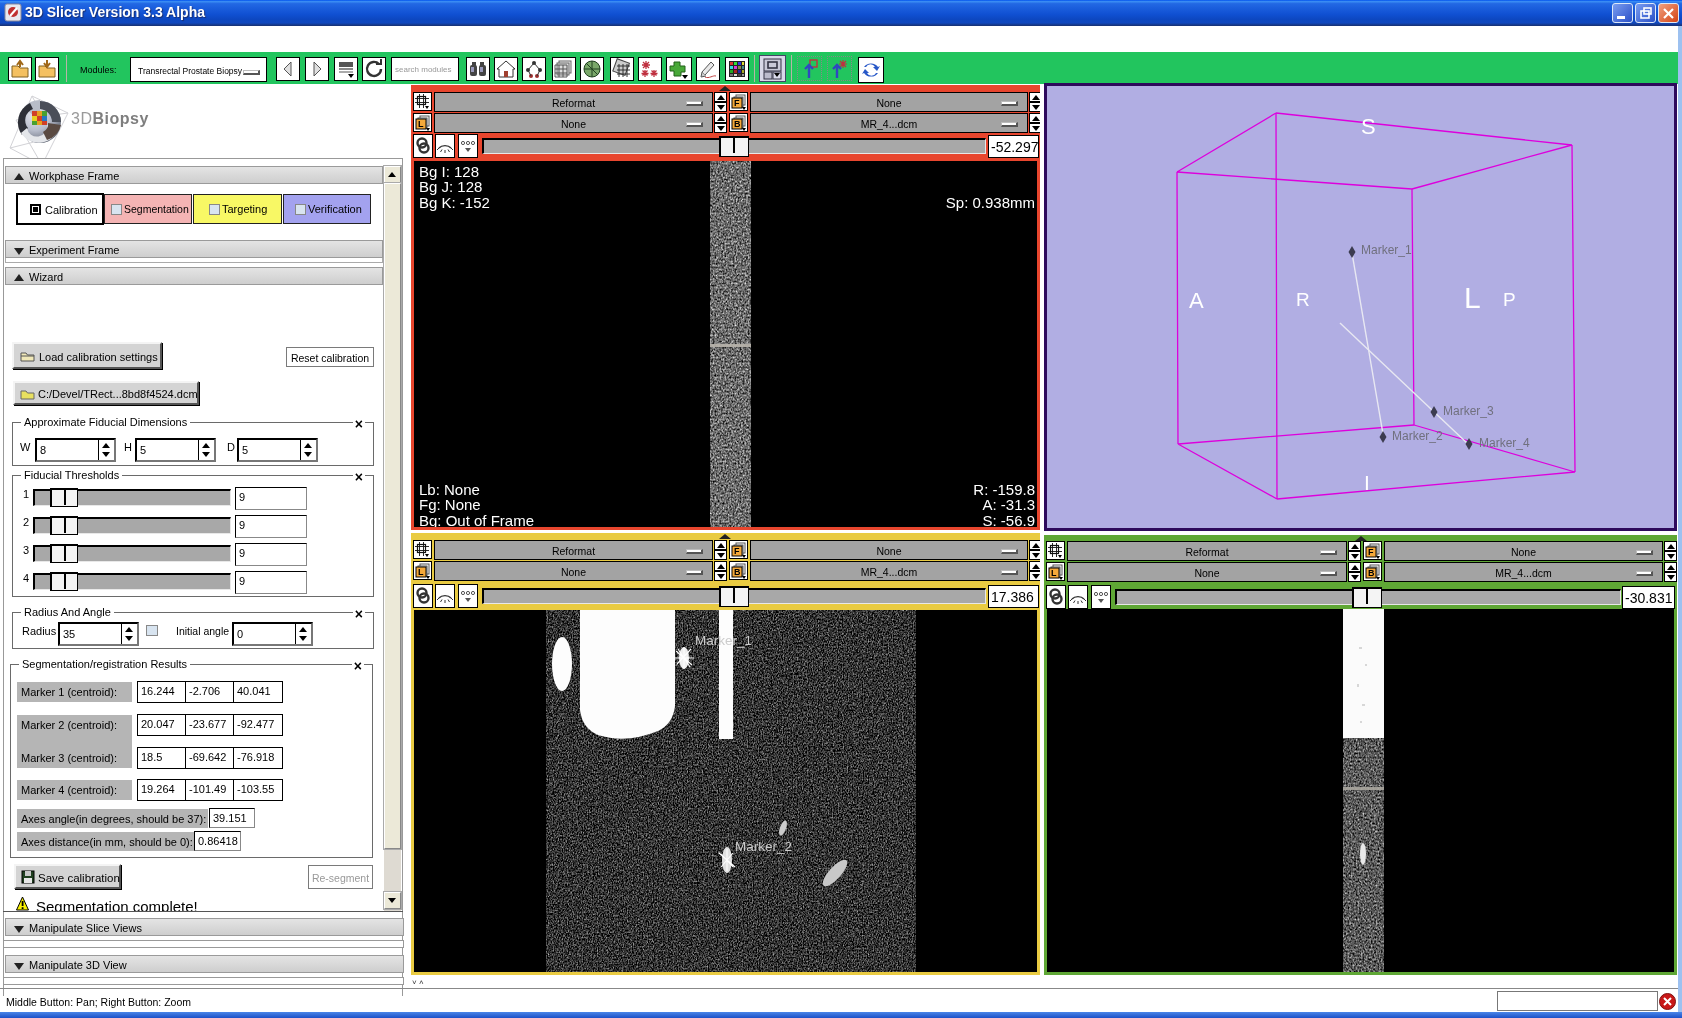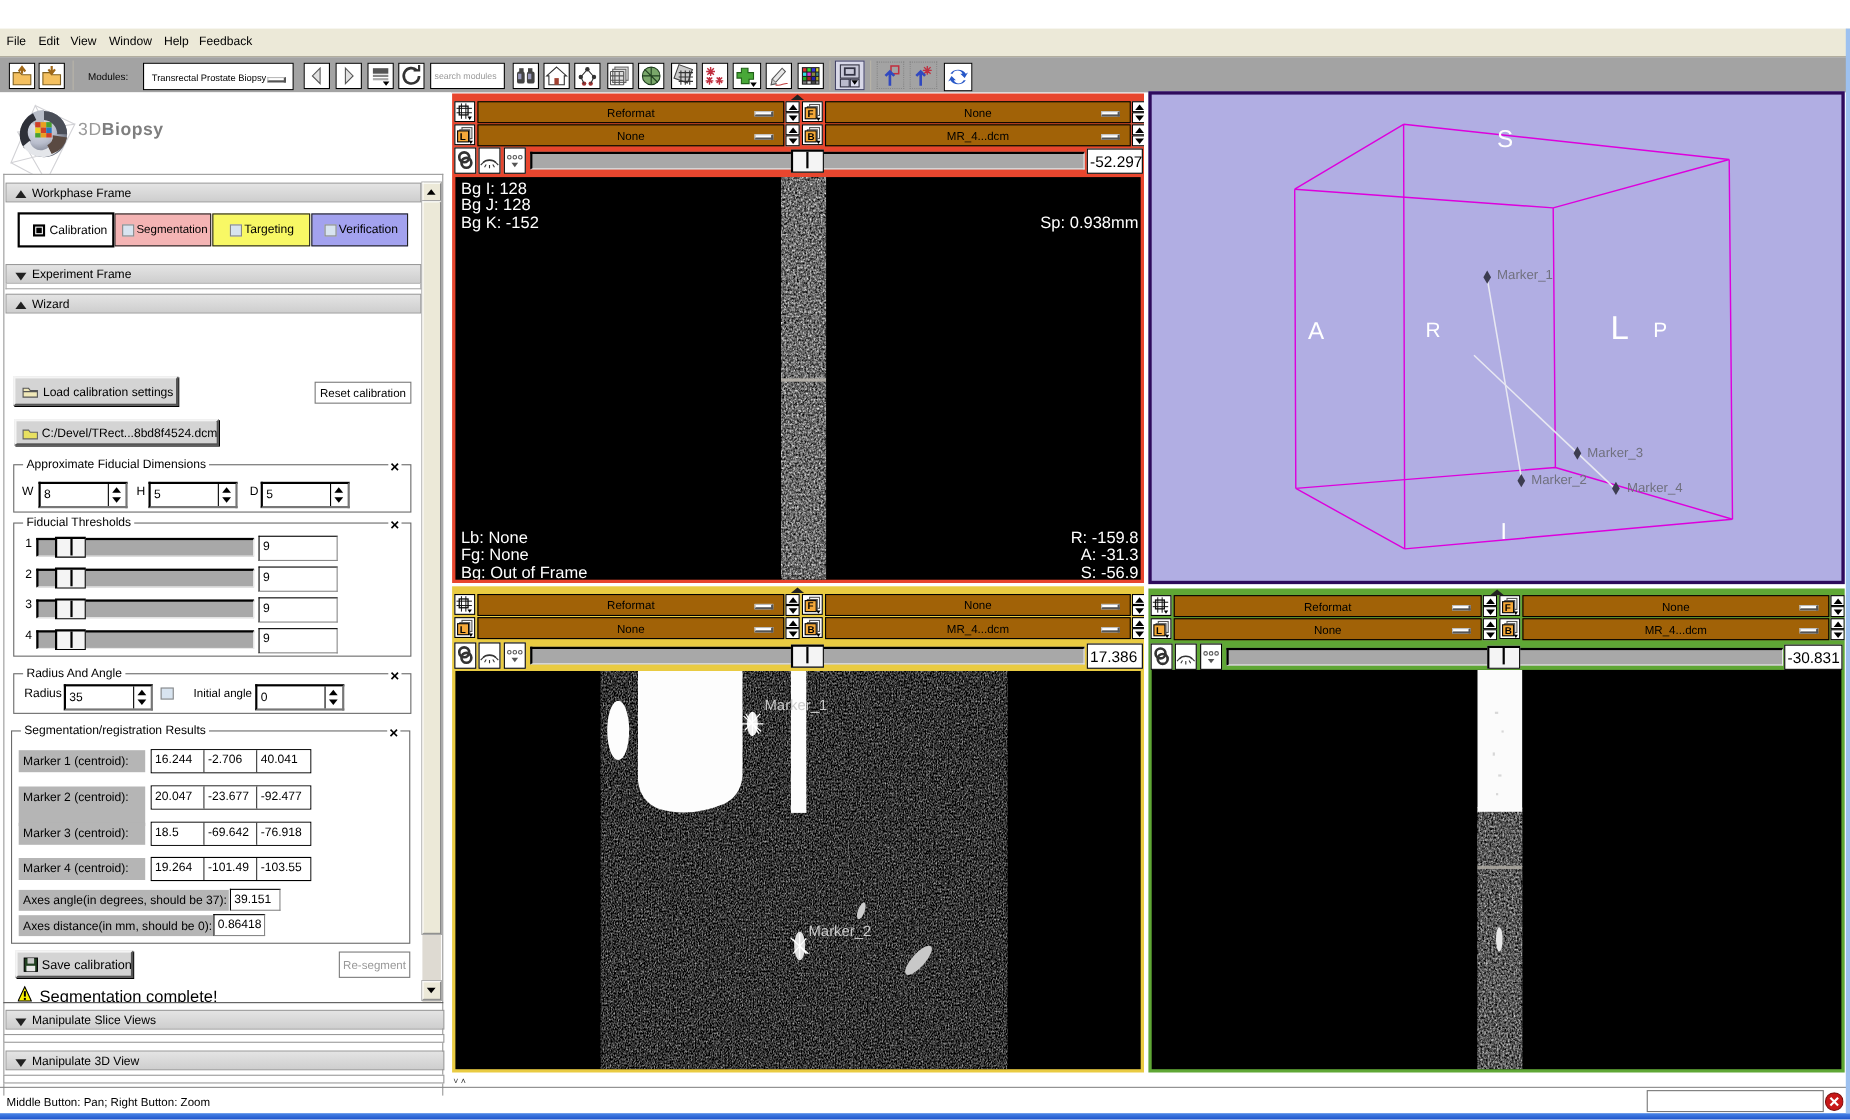--- a/index.html
+++ b/index.html
@@ -10,21 +10,21 @@
 background:linear-gradient(180deg,#0050ee 0%,#3b8df3 6%,#2268e4 14%,#1050d2 55%,#0d47c0 75%,#1048be 88%,#19306e 100%)}
 #titletxt{position:absolute;left:25px;top:4px;color:#fff;font-size:14px;font-weight:bold;text-shadow:1px 1px 1px #1a2e6e}
 .winbtn{position:absolute;top:3px;width:21px;height:20px;border-radius:3px;border:1px solid #dce8f8}
 #btnmin{left:1612px;background:linear-gradient(135deg,#7a9df0,#2a50c8)}
 #btnmax{left:1635px;background:linear-gradient(135deg,#7a9df0,#2a50c8)}
 #btncls{left:1658px;background:linear-gradient(135deg,#f0a080,#d44414)}
 
 #menubar{position:absolute;left:0;top:26px;width:1682px;height:26px;background:#ece9d8;border-bottom:1px solid #aca899}
 #menubar span{position:absolute;top:6px;font-size:11px;color:#000}
 
-#toolbar{position:absolute;left:0;top:52px;width:1682px;height:32px;background:#a3a3a3}
+#toolbar{position:absolute;left:0;top:52px;width:1682px;height:32px;background:#22c55e}
 .tbtn{position:absolute;top:5px;width:24px;height:24px;background:#fff;border:1px solid #000}
 .tsep{position:absolute;top:3px;width:1px;height:27px;background:#b8b4a8}
 
 #leftpanel{position:absolute;left:0;top:84px;width:410px;height:904px;background:#fff;font-size:11px}
 .hdr{position:absolute;left:5px;width:398px;height:18px;background:linear-gradient(180deg,#e4e4e4,#cecece);border:1px solid #9a9a9a;font-size:11px;color:#000}
 .hdr .tri{position:absolute;left:8px;top:6px;width:0;height:0}
 .triup{border-left:5px solid transparent;border-right:5px solid transparent;border-bottom:7px solid #222}
 .tridn{border-left:5px solid transparent;border-right:5px solid transparent;border-top:7px solid #222}
 .hdr .htxt{position:absolute;left:23px;top:3px}
 .fieldset{position:absolute;border:1px solid #6a6a6a;background:#fff}
@@ -43,41 +43,51 @@
 .spin .val{position:absolute;left:3px;top:4px}
 .spinarr{position:absolute;right:1px;top:0;width:15px;height:100%;border-left:1px solid #000}
 
 #sbar{position:absolute;left:384px;top:82px;width:17px;height:745px;background:#dedad2}
 .sbtn{position:absolute;left:0;width:17px;height:17px;background:#ece9d8;border:1px solid #fff;border-right-color:#888;border-bottom-color:#888;box-shadow:0 0 0 1px #aaa}
 #sthumb{position:absolute;left:0;top:17px;width:17px;height:666px;background:#ece9d8;border:1px solid #fff;border-right-color:#888;border-bottom-color:#888;box-shadow:0 0 0 1px #aaa}
 
 .pane{position:absolute;overflow:hidden}
 .prow{position:absolute;left:0;width:100%;height:21px}
 .pbtn{position:absolute;width:19px;height:19px;background:#fff;border:1px solid #000}
-.pdd{position:absolute;height:20px;background:#a16207;border:1px solid #000;font-size:10.5px;text-align:center;padding-top:4px}
+.pdd{position:absolute;height:20px;background:#a3a3a3;border:1px solid #000;font-size:10.5px;text-align:center;padding-top:4px}
 .mind{position:absolute;width:17px;height:5px;background:#fff;border-right:2px solid #555;border-bottom:2px solid #555;border-top:1px solid #bbb;border-left:1px solid #bbb;top:8px}
 .pspin{position:absolute;width:13px;height:20px}
 .pspin .u,.pspin .d{position:absolute;left:0;width:13px;height:10px;background:#fff;border:1px solid #000}
 .pspin .u{top:0}.pspin .d{top:10px}
 .tri6u{position:absolute;left:2px;top:2px;width:0;height:0;border-left:4px solid transparent;border-right:4px solid transparent;border-bottom:5px solid #000}
 .tri6d{position:absolute;left:2px;top:2px;width:0;height:0;border-left:4px solid transparent;border-right:4px solid transparent;border-top:5px solid #000}
 .pval{position:absolute;background:#fff;border:1px solid #000;font-size:14px;padding:3px 0 0 2px}
 .ovl{position:absolute;color:#fff;font-size:15px;line-height:15.3px;white-space:pre !important}
 </style></head><body>
 <div id="root">
 
-
-<div id="menubar">
-  <span style="left:6px">File</span>
-      <span style="left:35px">Edit</span>
-      <span style="left:64px">View</span>
-      <span style="left:99px">Window</span>
-      <span style="left:149px">Help</span>
-      <span style="left:181px">Feedback</span>
+<div id="titlebar">
+  <svg class="abs" style="left:4px;top:3px" width="18" height="19">
+        <rect x="1" y="1" width="16" height="17" rx="2" fill="#e8e8ee" stroke="#889"></rect>
+        <circle cx="9" cy="9" r="5" fill="#c03030"></circle>
+        <path d="M6 13 L13 5" stroke="#fff" stroke-width="2"></path>
+      </svg>
+  <div id="titletxt">3D Slicer Version 3.3 Alpha</div>
+  <div class="winbtn" id="btnmin"><svg width="19" height="18">
+          <rect x="4" y="12" width="8" height="3" fill="#fff"></rect>
+        </svg></div>
+  <div class="winbtn" id="btnmax"><svg width="19" height="18">
+          <rect x="5" y="7" width="8" height="7" fill="none" stroke="#fff" stroke-width="1.6"></rect>
+          <rect x="8" y="4" width="7" height="6" fill="none" stroke="#fff" stroke-width="1.6"></rect>
+        </svg></div>
+  <div class="winbtn" id="btncls"><svg width="19" height="18">
+          <path d="M5 5 L14 14 M14 5 L5 14" stroke="#fff" stroke-width="2.2"></path>
+        </svg></div>
 </div>
+
 
 <div id="toolbar">
   <div class="tbtn" style="left:8px"><svg width="22" height="22">
           <path d="M3 8 h6 l2 2 h8 v9 h-16 z" fill="#f4c060" stroke="#806020"></path>
           <path d="M11 9 v-5 M8 7 l3-4 3 4" stroke="#a06818" stroke-width="2" fill="none"></path>
         </svg></div>
   <div class="tbtn" style="left:35px"><svg width="22" height="22">
           <path d="M3 8 h6 l2 2 h8 v9 h-16 z" fill="#f4c060" stroke="#806020"></path>
           <path d="M11 2 v6 M8 5 l3 4 3-4" stroke="#a06818" stroke-width="2" fill="none"></path>
         </svg></div>

